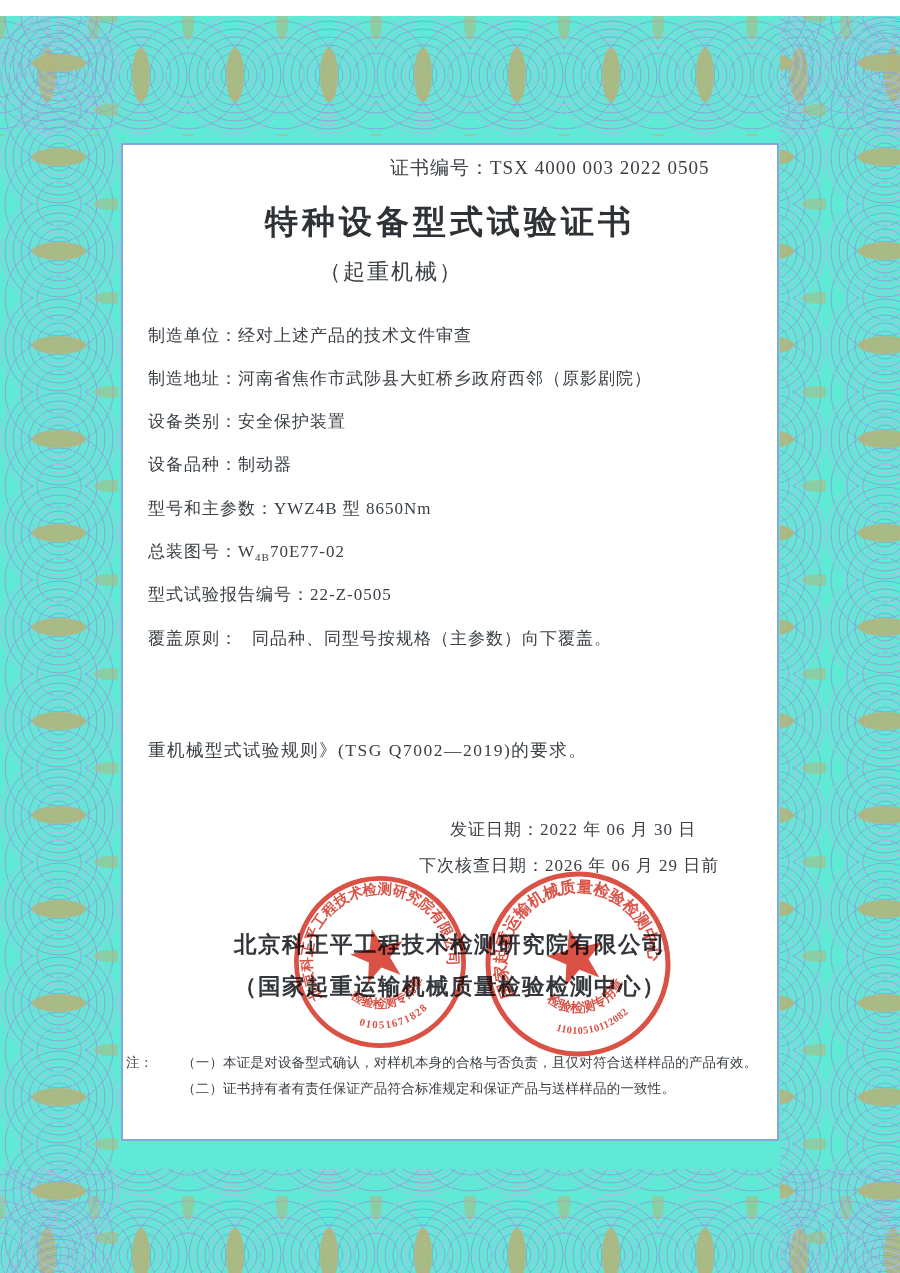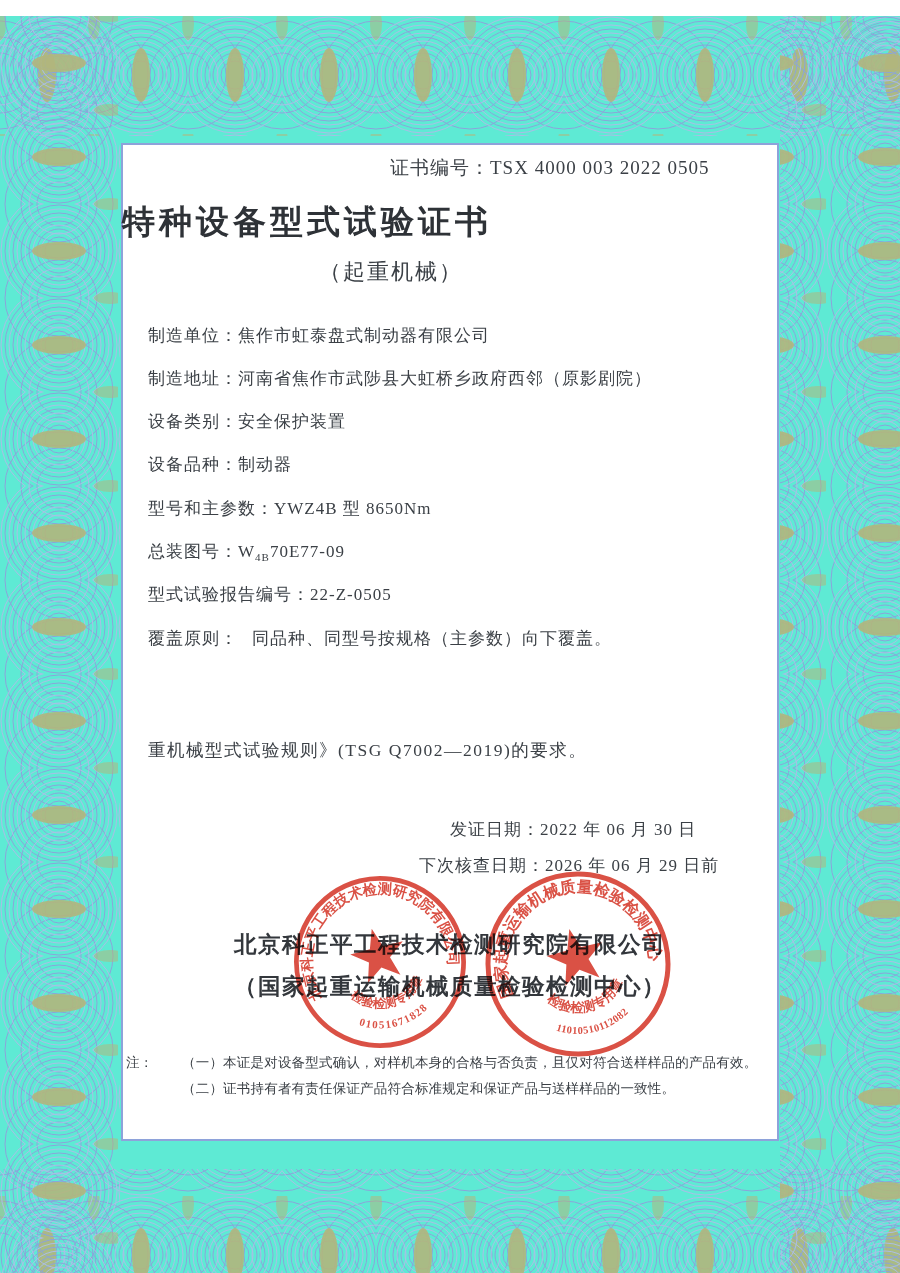--- a/index.html
+++ b/index.html
@@ -2,21 +2,21 @@
 <html><head>
 <meta charset="utf-8">
 <style>
   html,body{margin:0;padding:0;background:#ffffff;}
   .page{position:relative;width:900px;height:1273px;background:#5eead4;overflow:hidden;
         font-family:"Liberation Serif","DejaVu Serif",serif;color:#3b4046;margin-top:16px;}
   .border-svg{position:absolute;left:0;top:0;z-index:0;}
   .content{position:absolute;left:0;top:0;width:900px;height:1273px;z-index:2;}
   .abs{position:absolute;white-space:nowrap;}
   .certno{left:390px;top:139px;font-size:19px;letter-spacing:1px;}
-  .title{left:122px;top:184px;width:656px;text-align:left;font-size:33px;font-weight:700;
+  .title{left:122px;top:184px;width:656px;text-align:center;font-size:33px;font-weight:700;
          letter-spacing:4px;color:#2e3237;}
   .subtitle{left:122px;top:241px;width:538px;text-align:center;font-size:22px;letter-spacing:2px;}
   .row{position:absolute;left:148px;font-size:17px;letter-spacing:1px;white-space:nowrap;}
   .r0{top:308px}.r1{top:351px}.r2{top:394px}.r3{top:437px}
   .r4{top:481px}.r5{top:524px}.r6{top:567px}.r7{top:611px}
   .row .gap{margin-left:14px;}
   .row sub{font-size:11px;}
   .para{font-size:17.5px;letter-spacing:1.5px;}
   .p1{left:204px;top:679px;}
   .p2{left:148px;top:722px;}
@@ -110,36 +110,36 @@
   <div class="content">
 
     <div class="abs certno">
       <span>证书编号：</span><span>TSX 4000 003 2022 0505</span>
     </div>
 
     <div class="abs title">特种设备型式试验证书</div>
     <div class="abs subtitle">（起重机械）</div>
 
     <div class="row r0">
-      <span>制造单位：</span><span>焦作市虹泰盘式制动器有限公司</span>
+      <span>制造单位：</span><span>经对上述产品的技术文件审查</span>
     </div>
     <div class="row r1">
       <span>制造地址：</span><span>河南省焦作市武陟县大虹桥乡政府西邻（原影剧院）</span>
     </div>
     <div class="row r2">
       <span>设备类别：</span><span>安全保护装置</span>
     </div>
     <div class="row r3">
       <span>设备品种：</span><span>制动器</span>
     </div>
     <div class="row r4">
       <span>型号和主参数：</span><span>YWZ4B 型 8650Nm</span>
     </div>
     <div class="row r5">
-      <span>总装图号：</span><span><span>W</span><sub>4B</sub><span>70E77-09</span></span>
+      <span>总装图号：</span><span><span>W</span><sub>4B</sub><span>70E77-02</span></span>
     </div>
     <div class="row r6">
       <span>型式试验报告编号：</span><span>22-Z-0505</span>
     </div>
     <div class="row r7">
       <span>覆盖原则：</span><span class="gap">同品种、同型号按规格（主参数）向下覆盖。</span>
     </div>
 
     <div class="abs para p2">重机械型式试验规则》(TSG Q7002—2019)的要求。</div>
 

